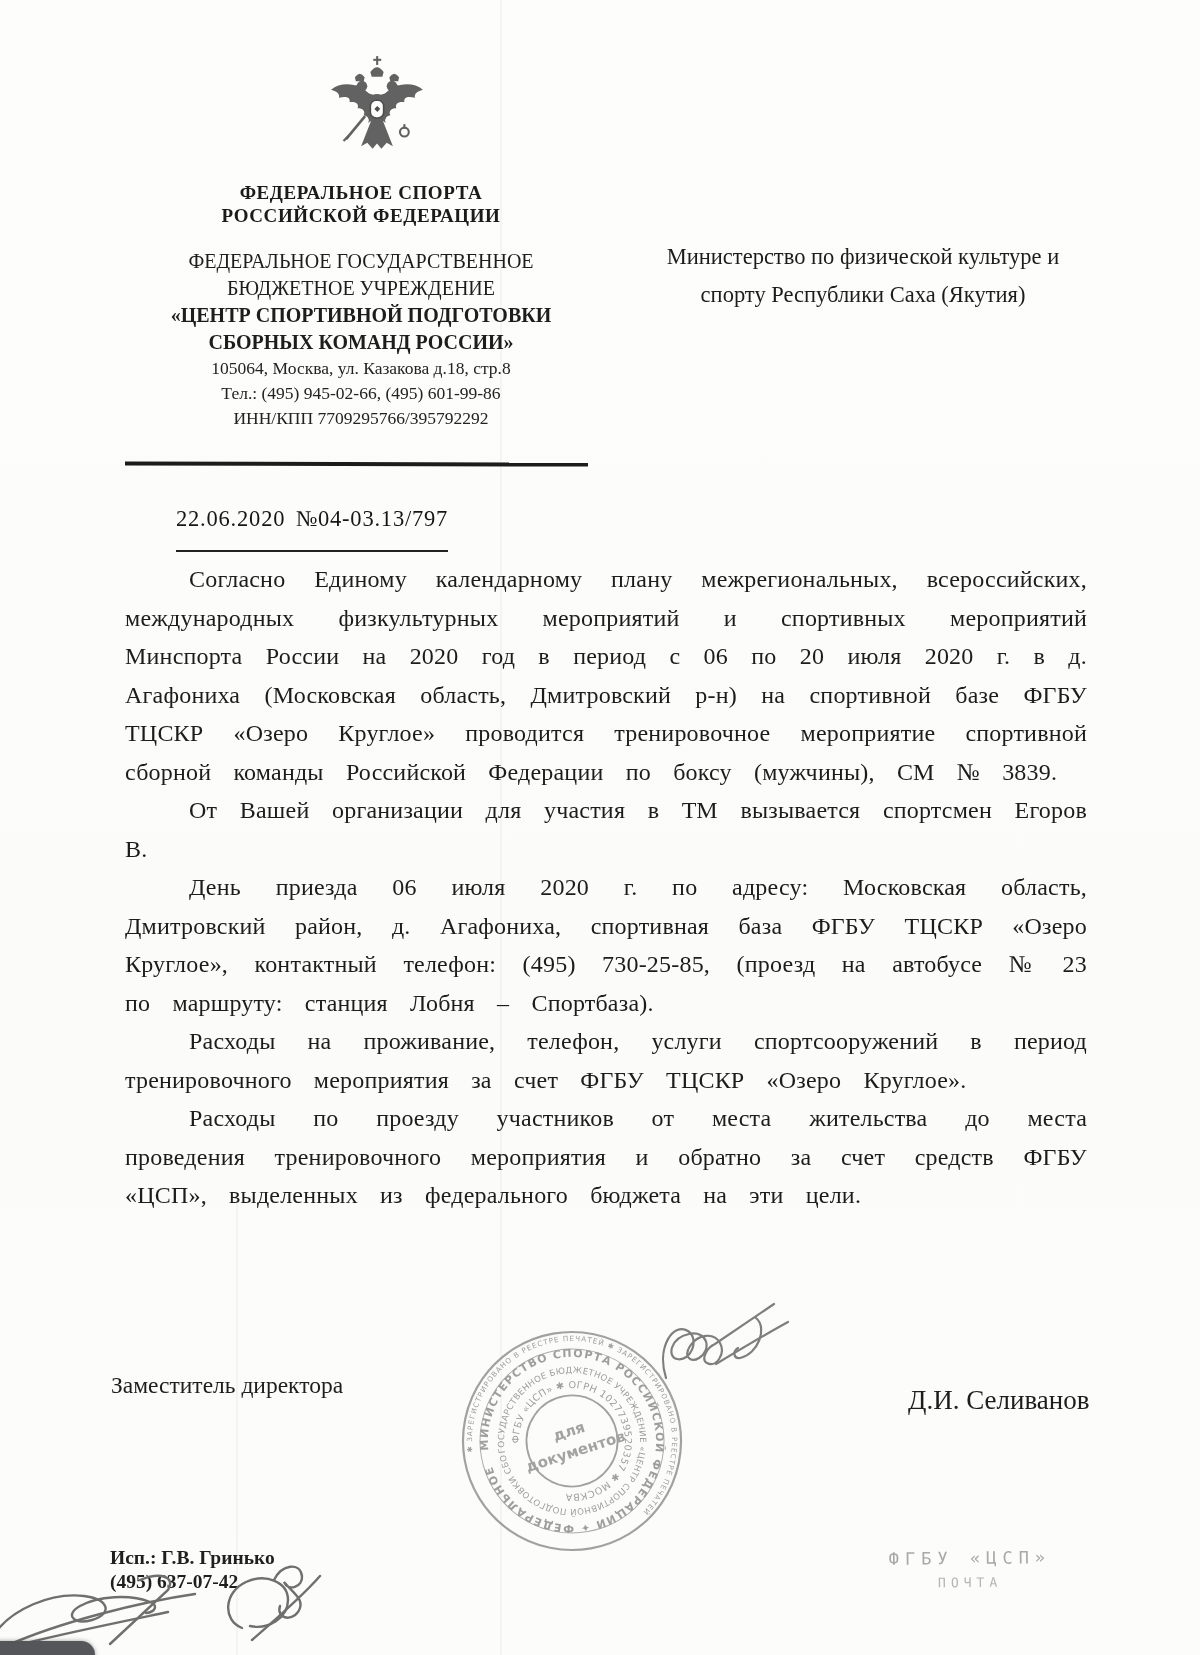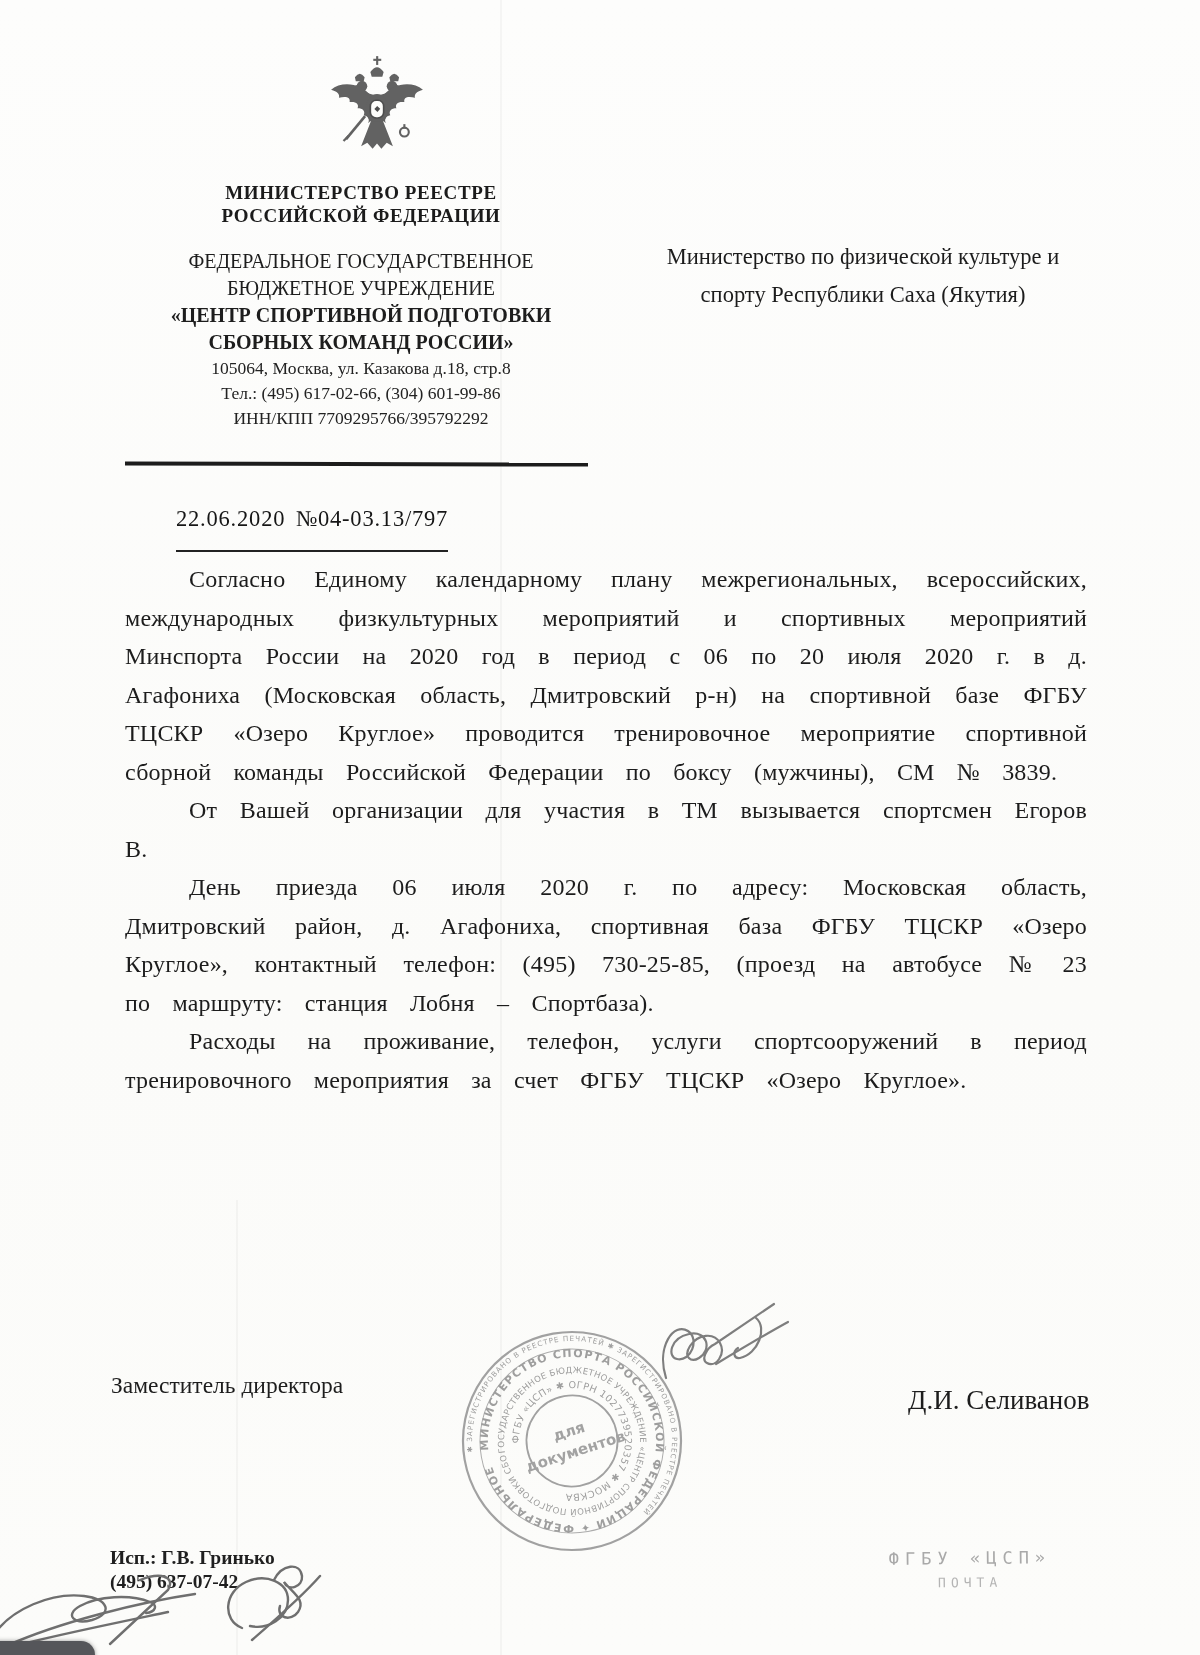--- a/index.html
+++ b/index.html
@@ -139,52 +139,53 @@
           <circle cx="91" cy="88" r="5" fill="none" stroke="#4d4d4d" stroke-width="2.4"></circle>
           <rect x="89.8" y="79" width="2.4" height="5"></rect>
         </g>
 
         <rect x="52.5" y="52" width="15" height="20" rx="6.5" fill="#fdfdfb" stroke="#4d4d4d" stroke-width="1.8"></rect>
         <path d="M57 62 l3.2 -3.4 3.4 3 -3 3.6 z" fill="#4d4d4d"></path>
       </svg>
     </span>
 
     <div class="ministry-name">
-      <div>МИНИСТЕРСТВО  РЕЕСТРЕ</div>
+      <div>ФЕДЕРАЛЬНОЕ  СПОРТА</div>
       <div>РОССИЙСКОЙ ФЕДЕРАЦИИ</div>
     </div>
 
     <div class="org-name">
       <div>ФЕДЕРАЛЬНОЕ ГОСУДАРСТВЕННОЕ</div>
       <div>БЮДЖЕТНОЕ УЧРЕЖДЕНИЕ</div>
       <div class="b">«ЦЕНТР СПОРТИВНОЙ ПОДГОТОВКИ</div>
       <div class="b">СБОРНЫХ КОМАНД РОССИИ»</div>
     </div>
 
     <div class="address-block">
       <div>105064, Москва, ул. Казакова д.18, стр.8</div>
-      <div>Тел.: (495) 617-02-66, (304) 601-99-86</div>
+      <div>Тел.: (495) 945-02-66, (495) 601-99-86</div>
       <div>ИНН/КПП 7709295766/395792292</div>
     </div>
   </div>
 
   <div class="lh-rule"></div>
 
   <div class="addressee">
     <div>Министерство по физической культуре и</div>
     <div>спорту Республики Саха (Якутия)</div>
   </div>
 
   <div class="ref-line">22.06.2020 №04-03.13/797</div>
 
   <div class="body-text">
     <p>Согласно Единому календарному плану межрегиональных, всероссийских, международных физкультурных мероприятий и спортивных мероприятий Минспорта России на 2020 год в период с 06 по 20 июля 2020 г. в д. Агафониха (Московская область, Дмитровский р-н) на спортивной базе ФГБУ ТЦСКР «Озеро Круглое» проводится тренировочное мероприятие спортивной сборной команды Российской Федерации по боксу (мужчины), СМ № 3839.</p>
     <p>От Вашей организации для участия в ТМ вызывается спортсмен Егоров В.</p>
     <p>День приезда 06 июля 2020 г. по адресу: Московская область, Дмитровский район, д. Агафониха, спортивная база ФГБУ ТЦСКР «Озеро Круглое», контактный телефон: (495) 730-25-85, (проезд на автобусе № 23 по маршруту: станция Лобня – Спортбаза).</p>
     <p>Расходы на проживание, телефон, услуги спортсооружений в период тренировочного мероприятия за счет ФГБУ ТЦСКР «Озеро Круглое».</p>
+    <p>Расходы по проезду участников от места жительства до места проведения тренировочного мероприятия и обратно за счет средств ФГБУ «ЦСП», выделенных из федерального бюджета на эти цели.</p>
   </div>
 
   <div class="position-title">Заместитель директора</div>
   <div class="signer-name">Д.И. Селиванов</div>
 
   <div class="stamp">
     <svg viewBox="0 0 230 230" width="230" height="230" xmlns="http://www.w3.org/2000/svg">
       <defs>
         <path id="ring-a" d="M115 115 m -100 0 a 100 100 0 1 1 200 0 a 100 100 0 1 1 -200 0"></path>
         <path id="ring-b" d="M115 115 m -84 0 a 84 84 0 1 1 168 0 a 84 84 0 1 1 -168 0"></path>

